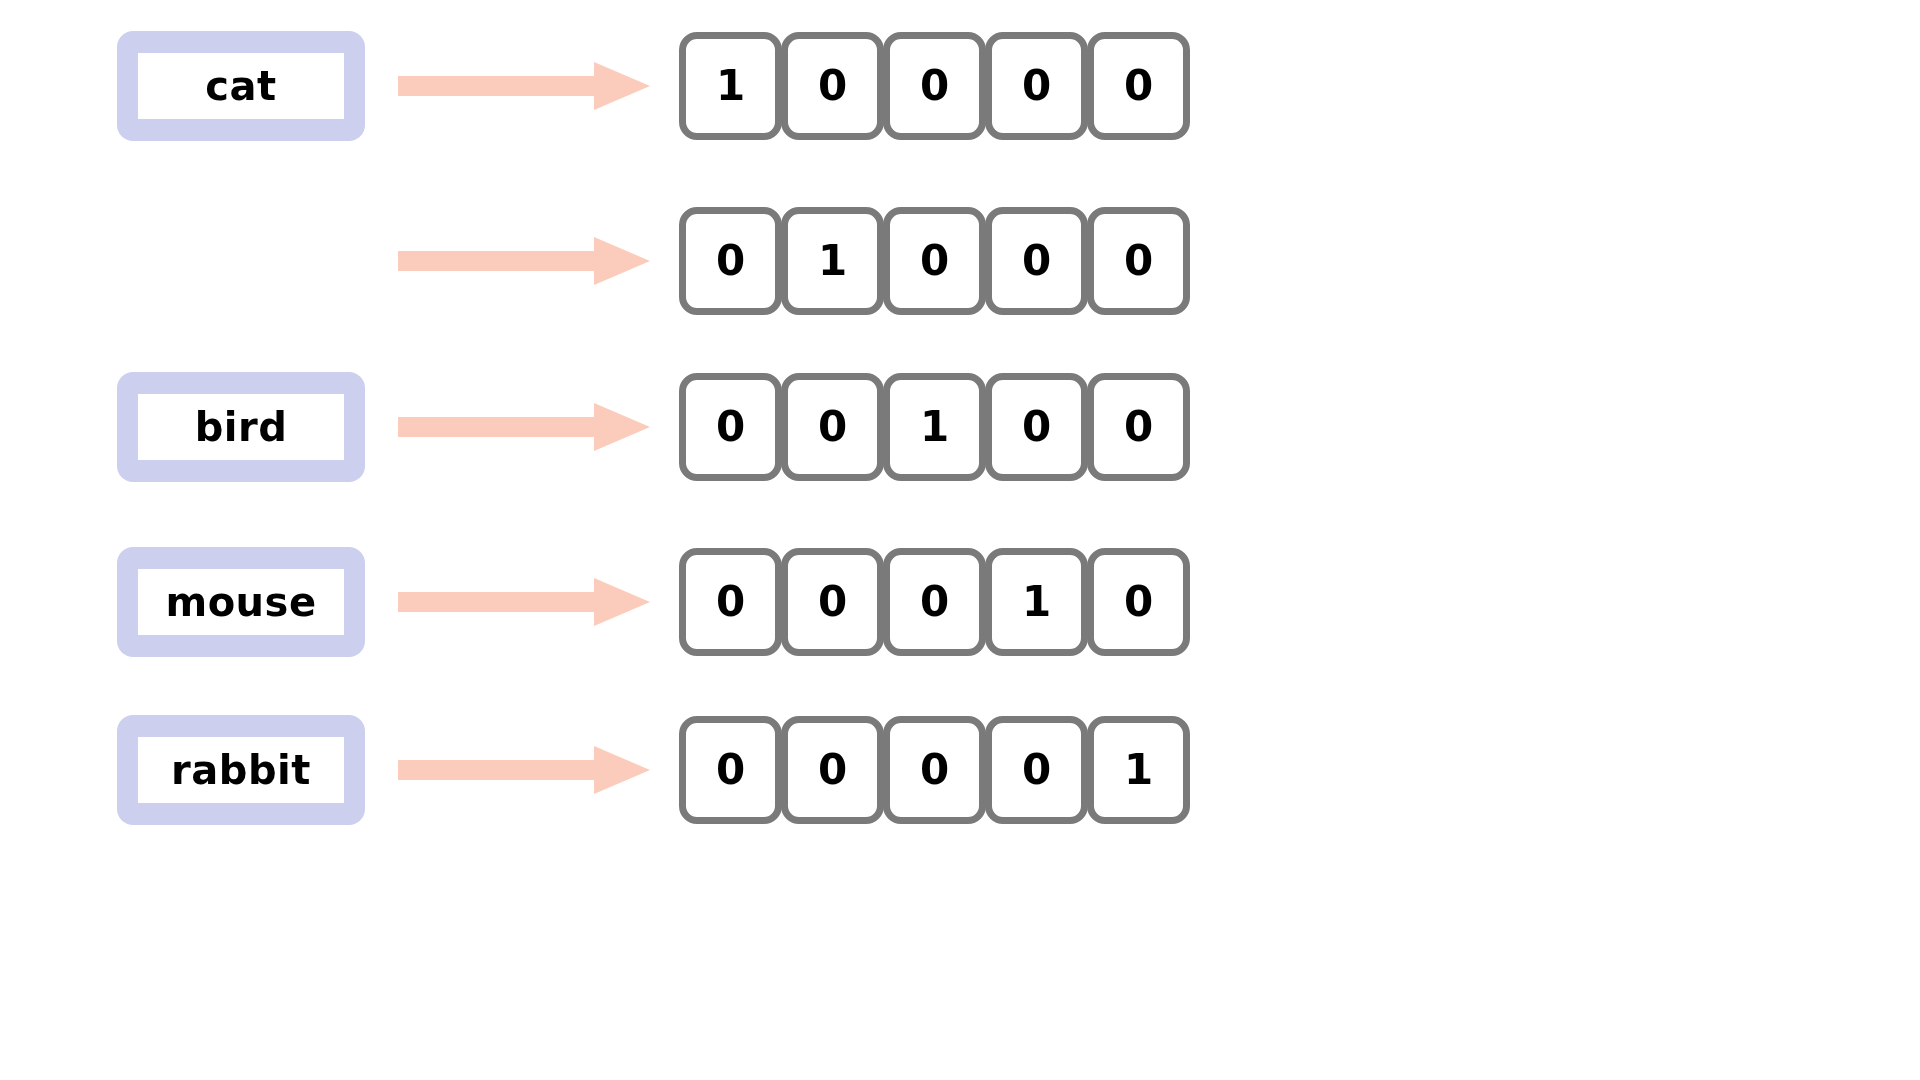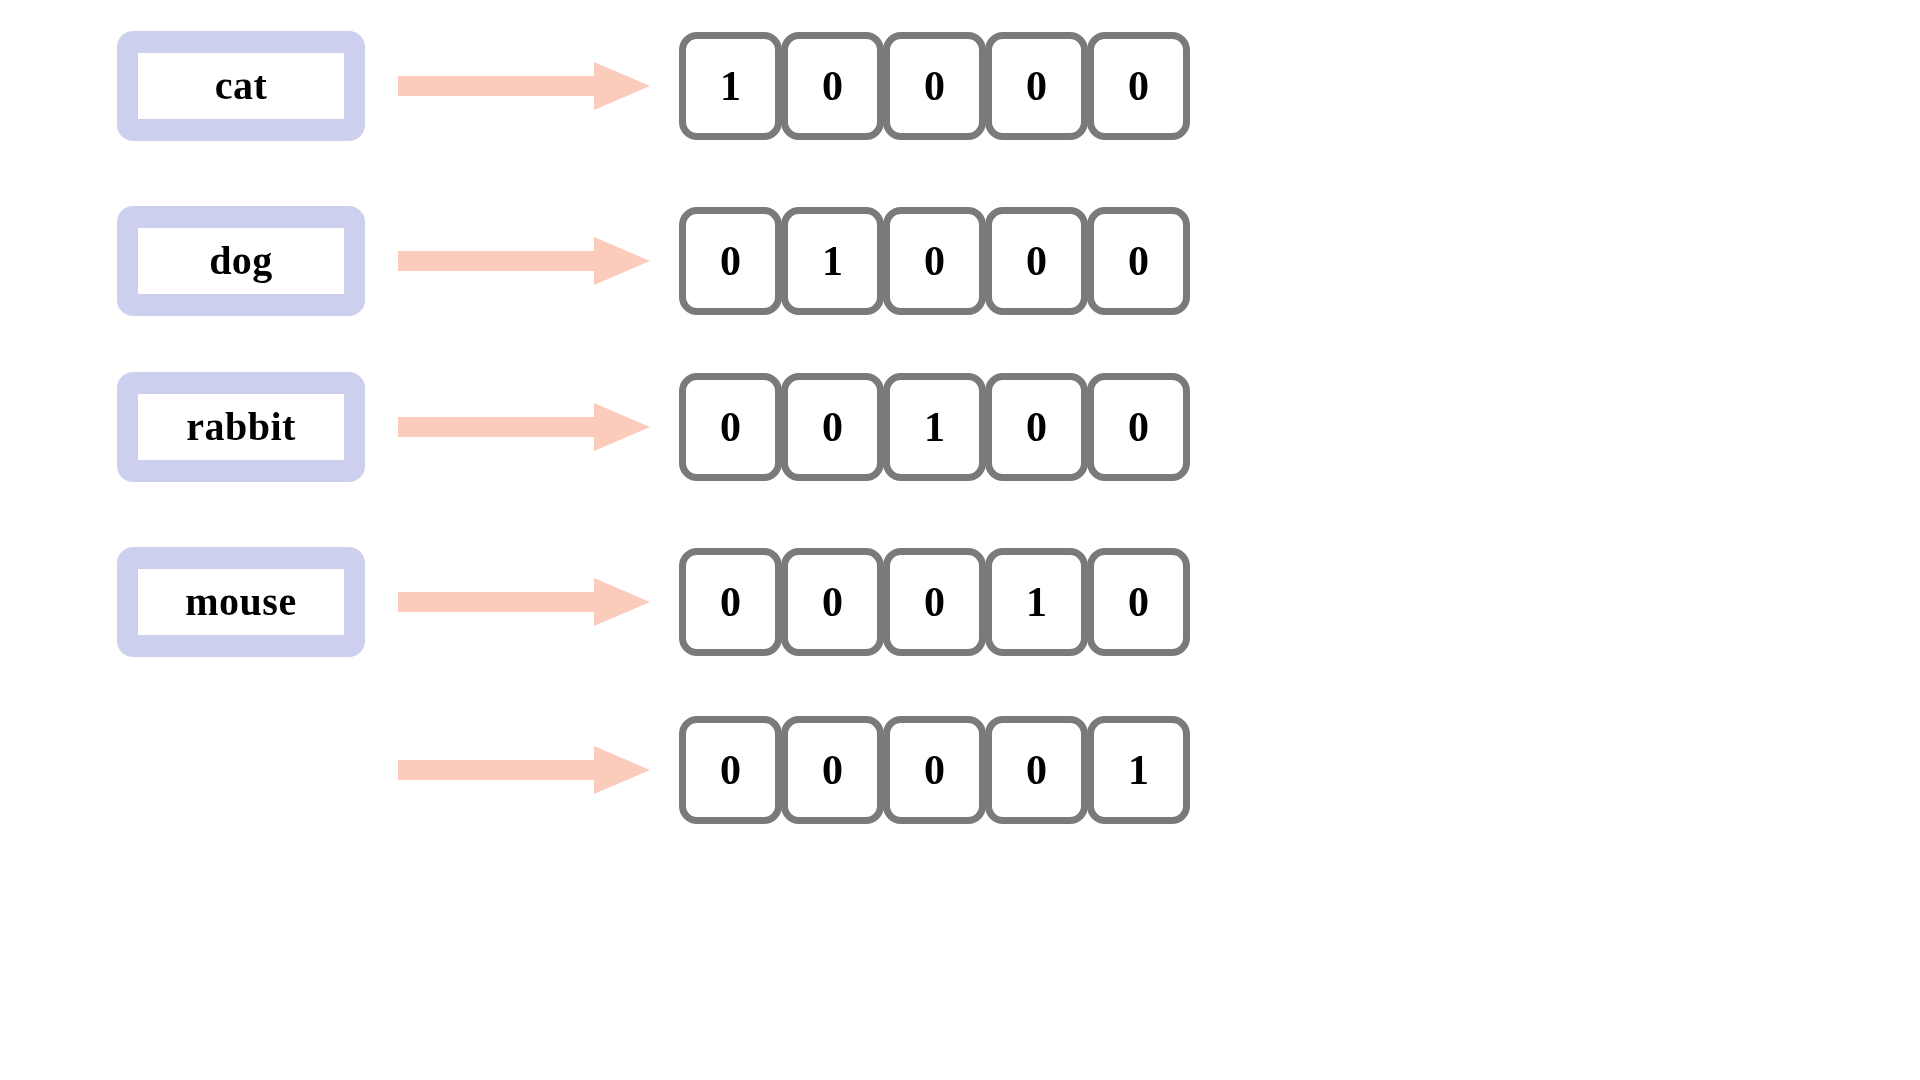--- a/index.html
+++ b/index.html
@@ -21,21 +21,20 @@
   }
 
   
   .row {
     position: absolute;
     left: 0;
     width: 1920px;
     height: 140px;
     display: flex;
     align-items: center;
-    font-family: Liberation Serif, serif;
   }
 
   
   .label-outer {
     position: absolute;
     left: 117px;
     width: 248px;
     height: 110px;
     background: #ccd0ee;
     border-radius: 16px;
@@ -124,25 +123,20 @@
       <div class="cell">
           <span class="cell-text">0</span>
         </div>
       <div class="cell">
           <span class="cell-text">0</span>
         </div>
     </div>
   </div>
 
   <div class="row" style="top:191px;">
-    <div class="label-outer">
-      <div class="label-inner">
-        <span class="label-text">dog</span>
-      </div>
-    </div>
     <svg class="arrow" viewBox="0 0 252 56" preserveAspectRatio="none">
       <path d="M0 18 H196 V4 L252 28 L196 52 V38 H0 Z" fill="#fbcbbc"></path>
     </svg>
     <div class="vector">
       <div class="cell">
           <span class="cell-text">0</span>
         </div>
       <div class="cell">
           <span class="cell-text">1</span>
         </div>
@@ -154,85 +148,90 @@
         </div>
       <div class="cell">
           <span class="cell-text">0</span>
         </div>
     </div>
   </div>
 
   <div class="row" style="top:357px;">
     <div class="label-outer">
       <div class="label-inner">
+        <span class="label-text">bird</span>
+      </div>
+    </div>
+    <svg class="arrow" viewBox="0 0 252 56" preserveAspectRatio="none">
+      <path d="M0 18 H196 V4 L252 28 L196 52 V38 H0 Z" fill="#fbcbbc"></path>
+    </svg>
+    <div class="vector">
+      <div class="cell">
+          <span class="cell-text">0</span>
+        </div>
+      <div class="cell">
+          <span class="cell-text">0</span>
+        </div>
+      <div class="cell">
+          <span class="cell-text">1</span>
+        </div>
+      <div class="cell">
+          <span class="cell-text">0</span>
+        </div>
+      <div class="cell">
+          <span class="cell-text">0</span>
+        </div>
+    </div>
+  </div>
+
+  <div class="row" style="top:532px;">
+    <div class="label-outer">
+      <div class="label-inner">
+        <span class="label-text">mouse</span>
+      </div>
+    </div>
+    <svg class="arrow" viewBox="0 0 252 56" preserveAspectRatio="none">
+      <path d="M0 18 H196 V4 L252 28 L196 52 V38 H0 Z" fill="#fbcbbc"></path>
+    </svg>
+    <div class="vector">
+      <div class="cell">
+          <span class="cell-text">0</span>
+        </div>
+      <div class="cell">
+          <span class="cell-text">0</span>
+        </div>
+      <div class="cell">
+          <span class="cell-text">0</span>
+        </div>
+      <div class="cell">
+          <span class="cell-text">1</span>
+        </div>
+      <div class="cell">
+          <span class="cell-text">0</span>
+        </div>
+    </div>
+  </div>
+
+  <div class="row" style="top:700px;">
+    <div class="label-outer">
+      <div class="label-inner">
         <span class="label-text">rabbit</span>
       </div>
     </div>
     <svg class="arrow" viewBox="0 0 252 56" preserveAspectRatio="none">
       <path d="M0 18 H196 V4 L252 28 L196 52 V38 H0 Z" fill="#fbcbbc"></path>
     </svg>
     <div class="vector">
       <div class="cell">
           <span class="cell-text">0</span>
         </div>
       <div class="cell">
           <span class="cell-text">0</span>
         </div>
       <div class="cell">
-          <span class="cell-text">1</span>
-        </div>
-      <div class="cell">
-          <span class="cell-text">0</span>
-        </div>
-      <div class="cell">
-          <span class="cell-text">0</span>
-        </div>
-    </div>
-  </div>
-
-  <div class="row" style="top:532px;">
-    <div class="label-outer">
-      <div class="label-inner">
-        <span class="label-text">mouse</span>
-      </div>
-    </div>
-    <svg class="arrow" viewBox="0 0 252 56" preserveAspectRatio="none">
-      <path d="M0 18 H196 V4 L252 28 L196 52 V38 H0 Z" fill="#fbcbbc"></path>
-    </svg>
-    <div class="vector">
-      <div class="cell">
-          <span class="cell-text">0</span>
-        </div>
-      <div class="cell">
-          <span class="cell-text">0</span>
-        </div>
-      <div class="cell">
-          <span class="cell-text">0</span>
-        </div>
-      <div class="cell">
-          <span class="cell-text">1</span>
-        </div>
-      <div class="cell">
-          <span class="cell-text">0</span>
-        </div>
-    </div>
-  </div>
-
-  <div class="row" style="top:700px;">
-    <svg class="arrow" viewBox="0 0 252 56" preserveAspectRatio="none">
-      <path d="M0 18 H196 V4 L252 28 L196 52 V38 H0 Z" fill="#fbcbbc"></path>
-    </svg>
-    <div class="vector">
-      <div class="cell">
-          <span class="cell-text">0</span>
-        </div>
-      <div class="cell">
-          <span class="cell-text">0</span>
-        </div>
-      <div class="cell">
           <span class="cell-text">0</span>
         </div>
       <div class="cell">
           <span class="cell-text">0</span>
         </div>
       <div class="cell">
           <span class="cell-text">1</span>
         </div>
     </div>
   </div>

